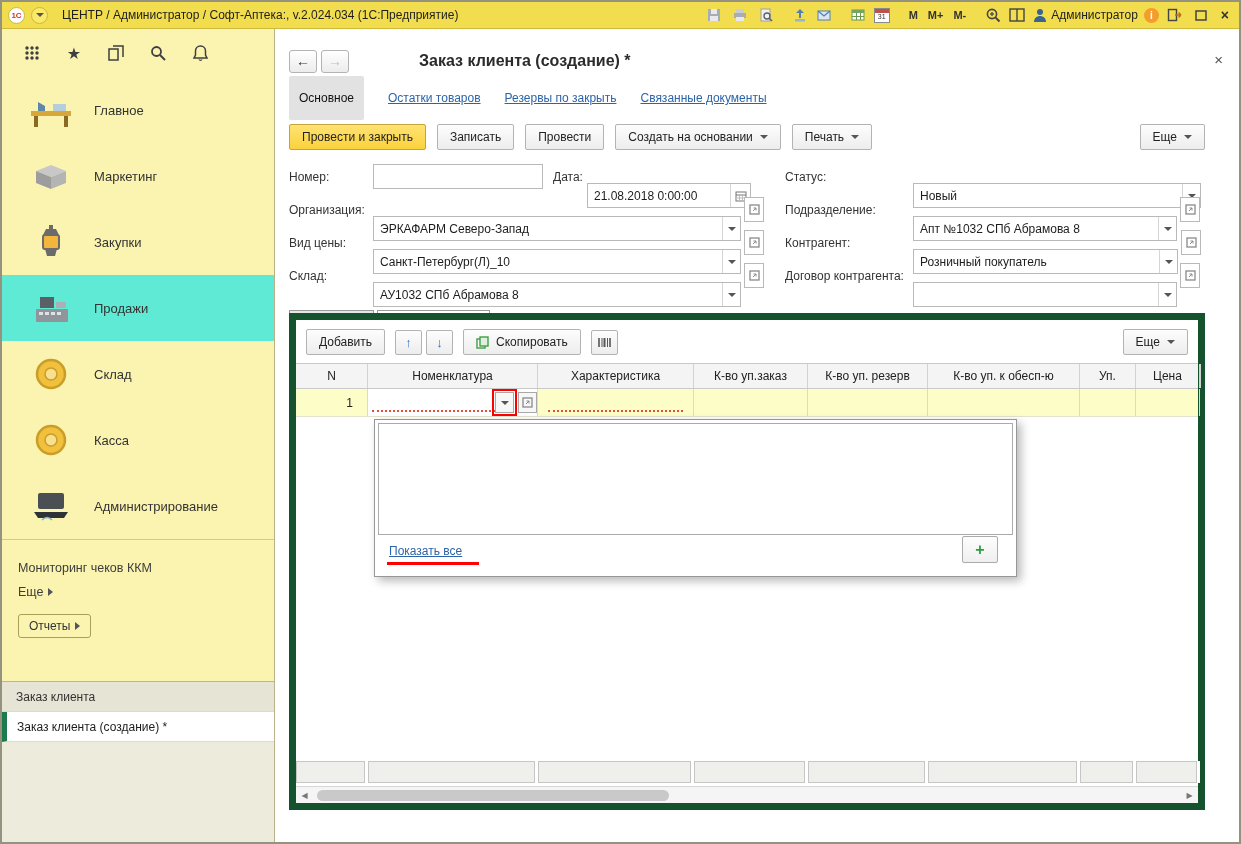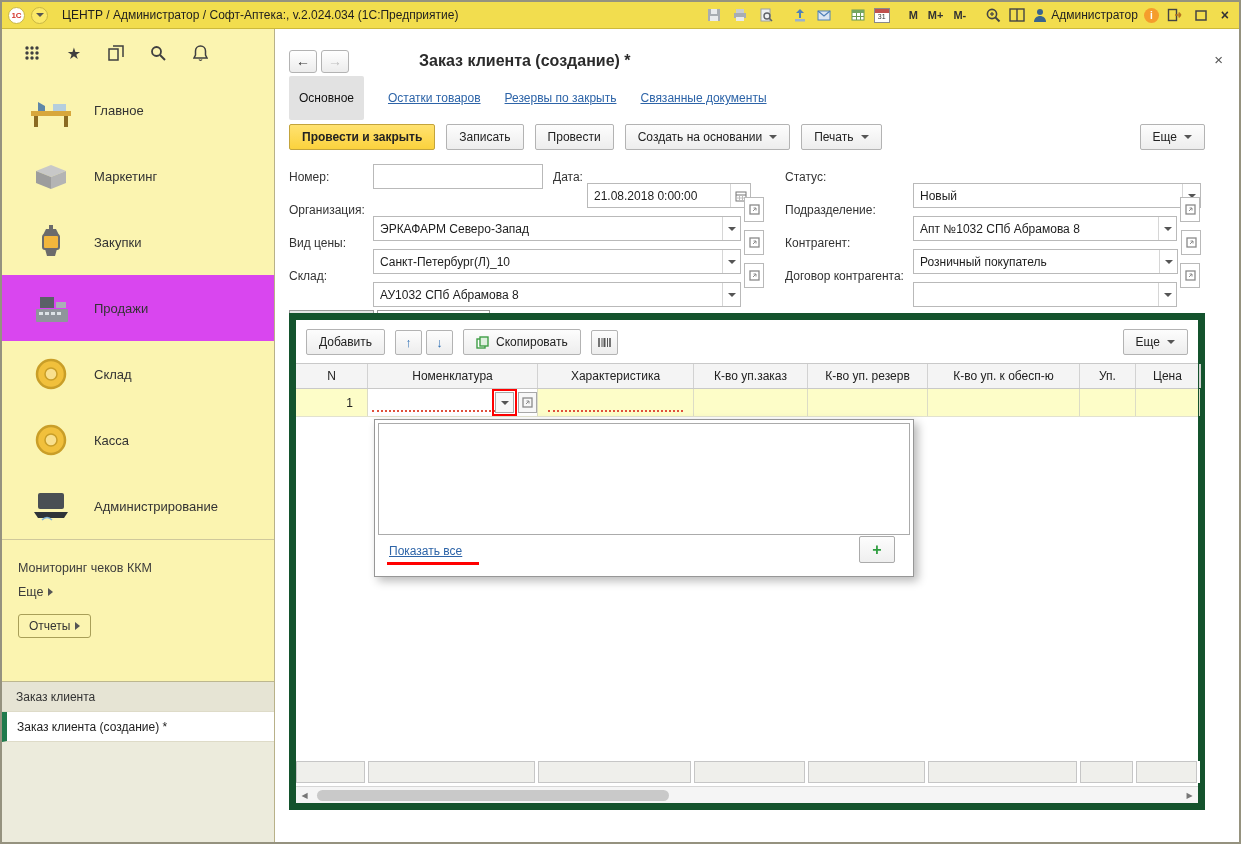--- a/index.html
+++ b/index.html
@@ -23,21 +23,21 @@
 
   
   .main{display:flex;height:814px;}
   .sidebar{width:275px;background:#fbf4b0;border-right:1px solid #b8b189;display:flex;flex-direction:column;}
   .content{flex:1;background:#fff;position:relative;padding:0 34px 0 14px;}
 
   
   .quick-icons{height:48px;display:flex;align-items:center;gap:22px;padding-left:20px;}
   .qi{display:flex;align-items:center;justify-content:center;width:20px;height:20px;color:#3f3f3f;font-size:16px;}
   .sec{height:66px;display:flex;align-items:center;gap:18px;padding-left:24px;font-size:13px;color:#333;cursor:default;}
-  .sec.selected{background:#d946ef;}
+  .sec.selected{background:#5eead4;}
   .sec .icon{width:50px;display:flex;justify-content:center;}
   .side-div{border-top:1px solid #cfc89b;margin:0;}
   .side-extra{padding:16px 16px 0 16px;font-size:12.5px;color:#3c3c3c;}
   .side-extra .row{display:flex;align-items:center;gap:5px;height:24px;}
   .reports-btn{display:inline-flex;align-items:center;gap:5px;margin-top:10px;padding:4px 10px;border:1px solid #a89f58;border-radius:3px;font-size:12px;color:#333;background:transparent;}
   .tri-right{width:0;height:0;border-top:4px solid transparent;border-bottom:4px solid transparent;border-left:5px solid #555;}
   .windows-panel{margin-top:auto;height:162px;border-top:1px solid #bdb78f;background:#ecebdc;display:flex;flex-direction:column;}
   .wrow{height:30px;display:flex;align-items:center;padding-left:14px;font-size:12px;color:#333;border-bottom:1px solid #dedbc8;}
   .wrow.first{background:#e6e4d4;}
   .wrow.selected{background:#fff;padding-left:10px;border-left:5px solid #1f7a4d;color:#1d1d1d;}
@@ -48,21 +48,21 @@
   .navbtn.disabled{color:#c0c0c0;}
   .doc-title{margin-left:66px;font-size:16px;font-weight:600;color:#2b2b2b;}
   .form-close{position:absolute;right:-24px;top:0;font-size:15px;color:#555;padding:2px 6px;}
 
   .navtabs{display:flex;align-items:center;gap:24px;margin-top:14px;height:22px;font-size:12px;}
   .navtab-sel{background:#e2e2e2;border-radius:2px;padding:15px 10px;color:#111;}
   a.link, .link{color:#2d64a8;text-decoration:underline;cursor:pointer;}
 
   .cmdbar{display:flex;align-items:center;gap:11px;margin-top:14px;height:27px;}
   .btn{height:26px;border:1px solid #b3b3b3;border-radius:2px;background:linear-gradient(#fdfdfd,#ededed);font-size:12px;color:#222;padding:0 12px;display:inline-flex;align-items:center;gap:7px;white-space:nowrap;}
-  .btn.primary{background:linear-gradient(#ffe271,#fbd23d);border-color:#c3a43c;font-weight:bold;text-align:right;}
+  .btn.primary{background:linear-gradient(#ffe271,#fbd23d);border-color:#c3a43c;font-weight:normal;text-align:right;}
   .caret{width:0;height:0;border-left:4px solid transparent;border-right:4px solid transparent;border-top:4px solid #555;}
   .push-right{margin-left:auto;}
 
   
   .form{margin-top:14px;font-size:12px;color:#333;}
   .frow{display:flex;align-items:center;height:25px;margin-bottom:8px;}
   .flabel{width:84px;flex:0 0 84px;}
   .fleft{width:392px;flex:0 0 392px;display:flex;align-items:center;}
   .rlabel{margin-left:20px;width:128px;flex:0 0 128px;}
   .rfield{width:288px;flex:0 0 288px;display:flex;align-items:center;}
@@ -107,21 +107,21 @@
   .fc1{flex:0 0 var(--c1);}.fc2{flex:0 0 var(--c2);}.fc3{flex:0 0 var(--c3);}.fc4{flex:0 0 var(--c4);}
   .fc5{flex:0 0 var(--c5);}.fc6{flex:0 0 var(--c6);}.fc7{flex:0 0 var(--c7);}.fc8{flex:0 0 var(--c8);}
   .ffill{flex:1;}
 
   .hscroll{height:17px;border-top:1px solid #d6d6d6;background:#f5f5f5;display:flex;align-items:center;}
   .sarrow{width:17px;display:flex;align-items:center;justify-content:center;font-size:8px;color:#777;}
   .strack{flex:1;height:13px;display:flex;align-items:center;}
   .sthumb{width:352px;height:11px;border-radius:6px;background:#c9c9c9;margin-left:4px;}
 
   
-  .popup{position:absolute;left:78px;top:99px;width:540px;height:158px;background:#fff;border:1px solid #979797;box-shadow:4px 4px 9px rgba(0,0,0,.28);z-index:10;}
+  .popup{position:absolute;left:78px;top:99px;width:643px;height:158px;background:#fff;border:1px solid #979797;box-shadow:4px 4px 9px rgba(0,0,0,.28);z-index:10;}
   .popup .list{position:absolute;left:3px;top:3px;right:3px;height:112px;border:1px solid #ababab;background:#fff;}
   .popup .show-all{position:absolute;left:14px;bottom:18px;font-size:12px;}
   .popup .red-underline{position:absolute;left:12px;bottom:11px;width:92px;height:3px;background:#ff0000;}
   .plusbtn{position:absolute;right:18px;bottom:13px;width:36px;height:27px;border:1px solid #ababab;border-radius:2px;background:linear-gradient(#fdfdfd,#efefef);color:#2e9e3f;font-weight:bold;font-size:16px;display:flex;align-items:center;justify-content:center;}
 </style>
 </head>
 <body>
 
 <div class="window">
 

